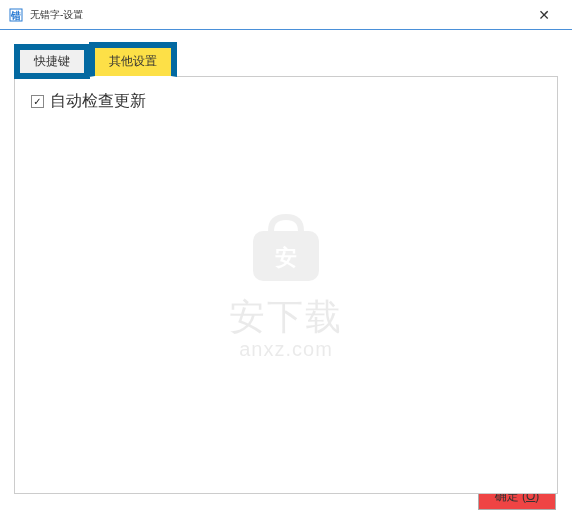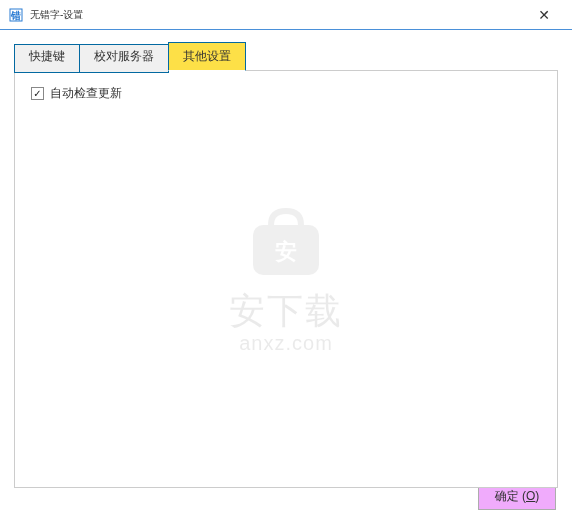--- a/index.html
+++ b/index.html
@@ -3,34 +3,34 @@
 <meta charset="utf-8">
 <style>
 * { box-sizing: border-box; margin: 0; padding: 0; font-family: "Microsoft YaHei", "SimSun", sans-serif; }
 body { width: 572px; height: 522px; background: #fff; overflow: hidden; }
 .titlebar { height: 30px; border-bottom: 1px solid #4a90d9; display: flex; align-items: center; padding: 0 8px; background: #fff; }
 .app-icon { width: 16px; height: 16px; margin-right: 6px; display: flex; align-items: center; justify-content: center; }
 .title-text { font-size: 10px; color: #333; flex: 1; }
 .close-btn { width: 40px; height: 28px; display: flex; align-items: center; justify-content: center; cursor: pointer; font-size: 14px; color: #333; }
 .content-area { padding: 12px 14px 0 14px; }
 .tabs { display: flex; position: relative; z-index: 2; }
-.tab { padding: 5px 14px; font-size: 12px; border: 1px solid #0369a1; background: #f0f0f0; margin-right: -1px; cursor: pointer; position: relative; color: #333; }
+.tab { padding: 5px 14px; font-size: 12px; border: 6px solid #0369a1; background: #f0f0f0; margin-right: -1px; cursor: pointer; position: relative; color: #333; }
 .tab.active { background: #fde047; border-bottom: 1px solid #fff; z-index: 3; font-family: Liberation Serif, serif; }
 .tab:not(.active) { top: 2px; padding-top: 3px; padding-bottom: 3px; }
 .panel { border: 1px solid #ccc; margin-top: -1px; height: 418px; padding: 14px 16px; position: relative; z-index: 1; background: #fff; }
 .checkbox-row { display: flex; align-items: center; gap: 6px; }
 .chk { width: 13px; height: 13px; border: 1px solid #888; display: flex; align-items: center; justify-content: center; cursor: pointer; font-size: 10px; line-height: 1; color: #222; background: #fff; }
-.chk-label { font-size: 12px; color: #333; text-align: right; }
+.chk-label { font-size: 16px; color: #333; text-align: right; }
 .watermark { position: absolute; left: 50%; top: 50%; transform: translate(-50%, -50%); text-align: center; opacity: 0.13; pointer-events: none; }
 .wm-icon { display: flex; align-items: center; justify-content: center; margin-bottom: 4px; }
 .wm-icon svg { display: block; margin: 0 auto; }
 .wm-text { font-size: 36px; color: #666; letter-spacing: 2px; font-weight: 400; }
 .wm-sub { font-size: 20px; color: #666; letter-spacing: 1px; margin-top: -4px; }
 .button-bar { position: absolute; bottom: 12px; right: 16px; display: flex; gap: 8px; }
-.btn { min-width: 78px; padding: 4px 10px; font-size: 12px; border: 1px solid #adadad; background: #f0abfc; cursor: pointer; text-align: center; color: #333; }
+.btn { min-width: 78px; padding: 4px 10px; font-size: 12px; border: 1px solid #adadad; background: #ef4444; cursor: pointer; text-align: center; color: #333; }
 .u { text-decoration: underline; }
 </style>
 </head>
 <body>
 
 <div class="titlebar">
   <span class="app-icon">
     <svg width="16" height="16" viewBox="0 0 16 16">
       <rect x="2" y="2" width="12" height="12" fill="none" stroke="#2b7cd3" stroke-width="1"></rect>
       <text x="8" y="12" font-size="10" text-anchor="middle" fill="#2b7cd3" font-weight="bold">错</text>
@@ -38,21 +38,20 @@
   </span>
   <span class="title-text">无错字-设置</span>
   <div class="close-btn">
     <span>✕</span>
   </div>
 </div>
 
 <div class="content-area">
   <div class="tabs">
     <div class="tab">快捷键</div>
-    <div class="tab">校对服务器</div>
     <div class="tab active">其他设置</div>
   </div>
   <div class="panel">
     <div class="checkbox-row">
       <div class="chk">
         <span>✓</span>
       </div>
       <span class="chk-label">自动检查更新</span>
     </div>
 

